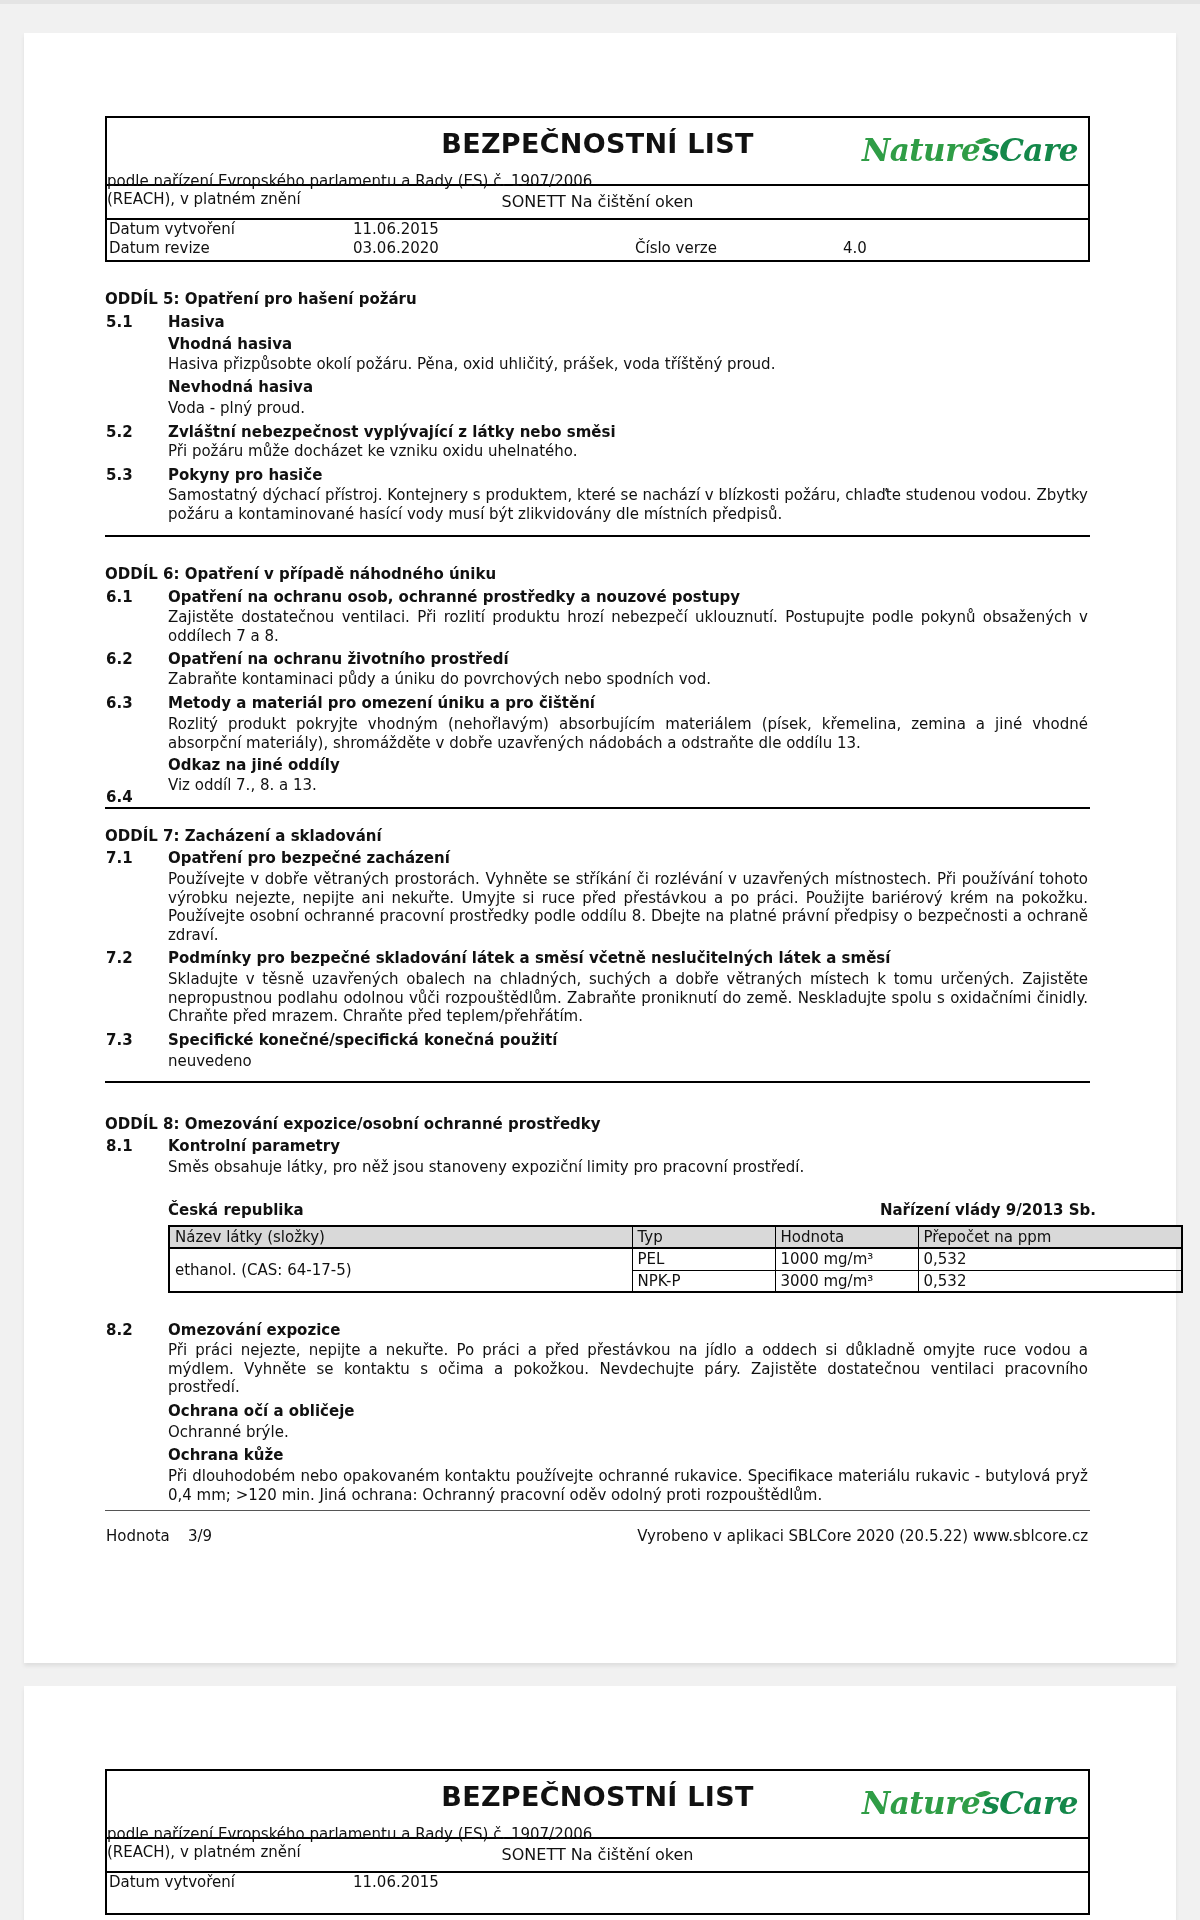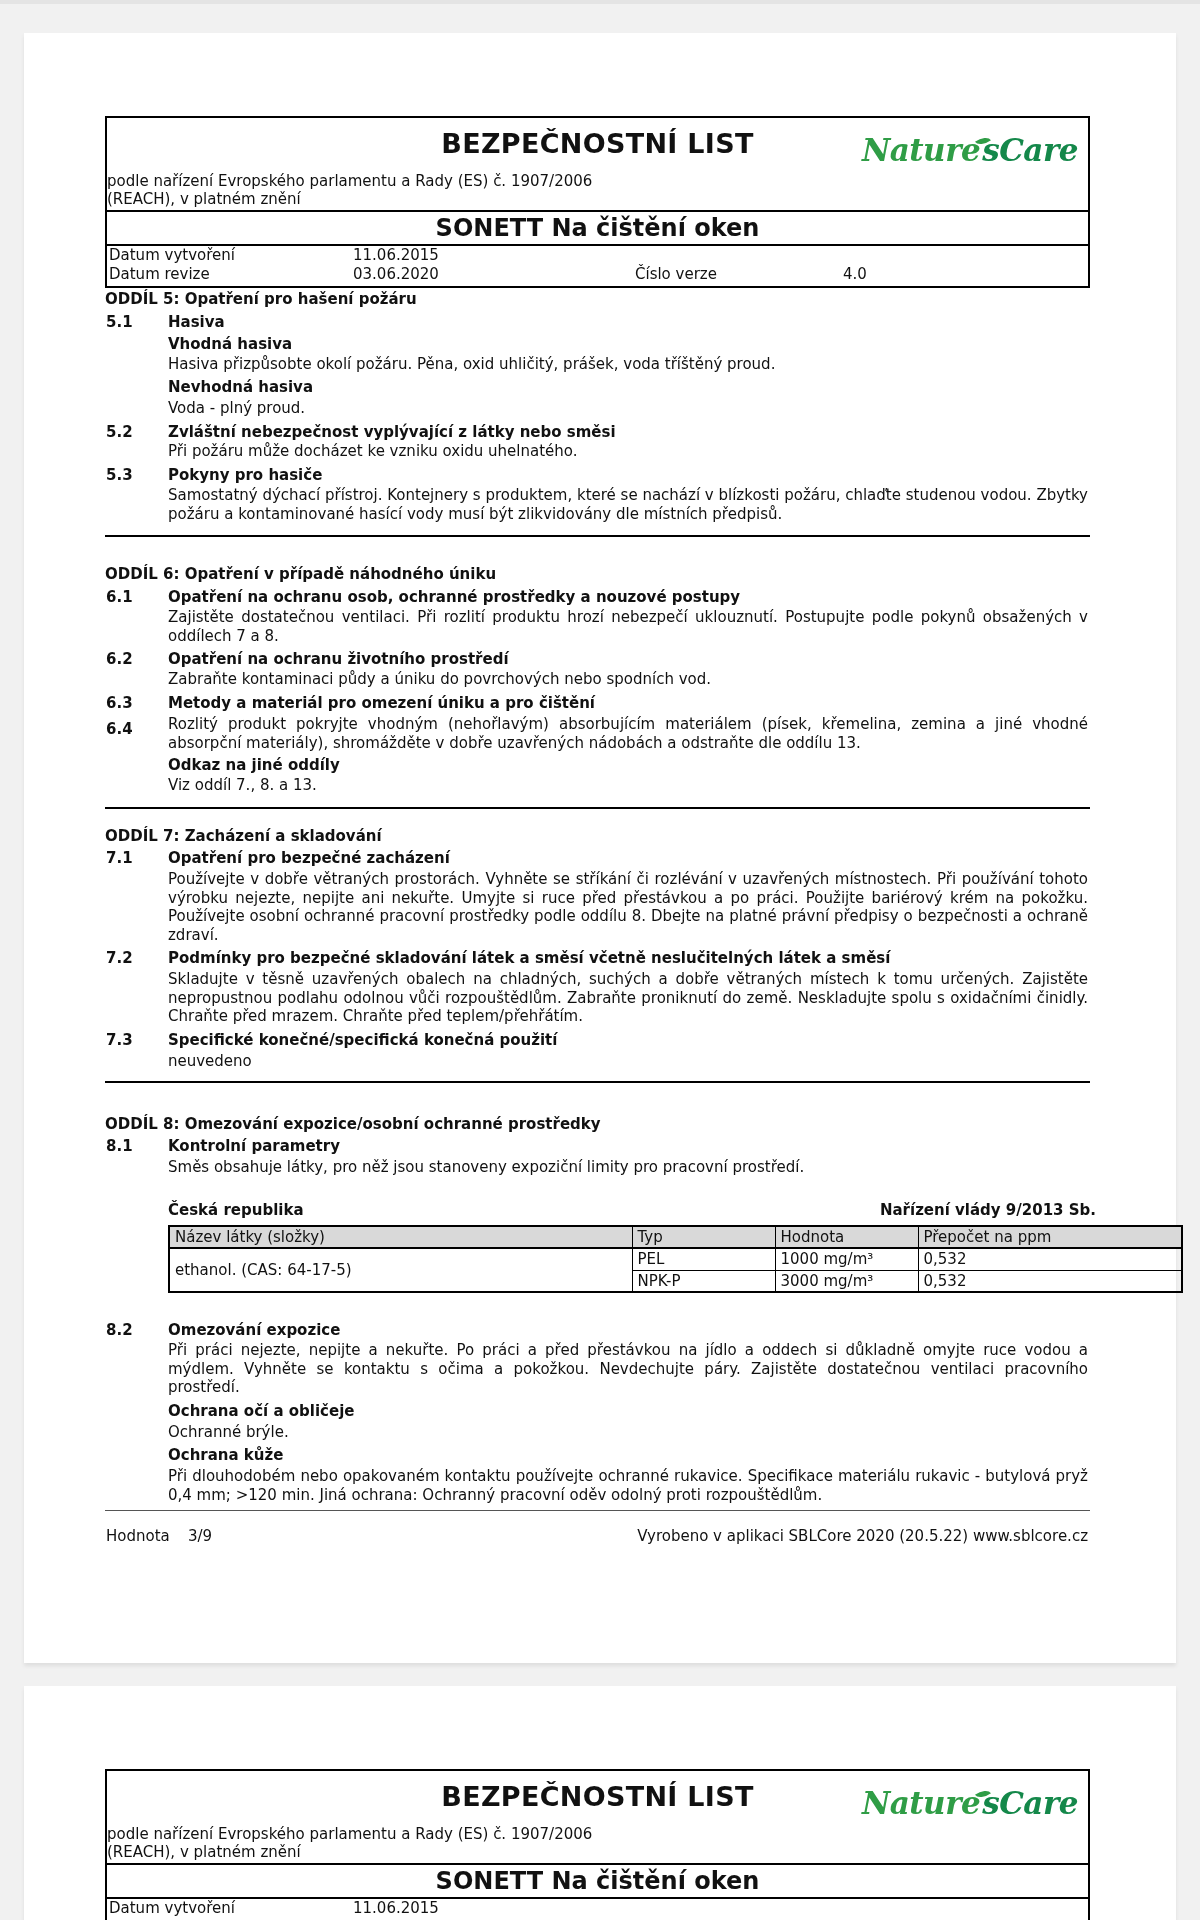--- a/index.html
+++ b/index.html
@@ -4,28 +4,28 @@
 <style>
   * { box-sizing: border-box; margin: 0; padding: 0; }
   html, body { width: 1200px; height: 1920px; overflow: hidden; }
   body { background: #f1f1f1; font-family: "DejaVu Sans", sans-serif; color: #111; position: relative; }
   .topbar { position: absolute; left: 0; top: 0; width: 1200px; height: 4px; background: #e4e4e4; }
   .page { position: absolute; left: 24px; width: 1152px; background: #fff; box-shadow: 0 3px 4px rgba(0,0,0,0.08); }
   .page1 { top: 33px; height: 1630px; }
   .page2 { top: 1686px; height: 300px; }
   
   .hbox { position: absolute; left: 81px; width: 985px; border: 2px solid #000; }
-  .h-title-row { position: relative; height: 94px; border-bottom: 2px solid #000; }
+  .h-title-row { position: relative; height: 68px; border-bottom: 2px solid #000; }
   .h-title { position: absolute; left: 0; right: 0; top: 10px; text-align: center; font-weight: bold; font-size: 27px; letter-spacing: 0.3px; }
   .h-sub { position: absolute; left: 0; right: 0; top: 54px; text-align: left; font-size: 15px; line-height: 18px; }
   .logo { position: absolute; right: 10px; top: 14px; font-family: "DejaVu Serif", serif; font-style: italic; font-weight: bold; font-size: 31px; letter-spacing: -0.5px; }
   .logo .a { color: #2f9d46; }
   .logo .b { color: #14884a; }
   .logo .leaf { display: inline-block; width: 14px; height: 8px; background: #2f9d46; border-radius: 0 100% 0 100%; transform: rotate(-35deg); position: relative; top: -16px; margin: 0 -8px 0 -4px; }
-  .h-product-row { height: 34px; border-bottom: 2px solid #000; text-align: center; font-weight: bold; font-size: 24px; line-height: 32px; }
+  .h-product-row { height: 34px; border-bottom: 2px solid #000; text-align: center; font-weight: normal; font-size: 16px; line-height: 32px; }
   .h-dates { position: relative; height: 40px; font-size: 15px; }
   .h-dates span { position: absolute; }
   
   .sec-h { position: absolute; left: 106px; font-weight: bold; font-size: 15px; }
   .num { position: absolute; left: 106px; font-weight: bold; font-size: 15px; }
   .sub-h { position: absolute; left: 168px; font-weight: bold; font-size: 15px; }
   .txt { position: absolute; left: 168px; width: 920px; font-size: 15px; line-height: 18.5px; text-align: justify; }
   .hr { position: absolute; left: 105px; width: 985px; height: 2px; background: #000; }
   
   .lim-table { position: absolute; left: 168px; top: 1225px; width: 1015px; border-collapse: collapse; font-size: 15px; }
@@ -82,21 +82,21 @@
   <div class="sec-h" style="left:105px; top:565px;">ODDÍL 6: Opatření v případě náhodného úniku</div>
   <div class="num" style="top:588px;">6.1</div>
   <div class="sub-h" style="top:588px;">Opatření na ochranu osob, ochranné prostředky a nouzové postupy</div>
   <div class="txt" style="top:608px;">Zajistěte dostatečnou ventilaci. Při rozlití produktu hrozí nebezpečí uklouznutí. Postupujte podle pokynů obsažených v oddílech 7 a 8.</div>
   <div class="num" style="top:650px;">6.2</div>
   <div class="sub-h" style="top:650px;">Opatření na ochranu životního prostředí</div>
   <div class="txt" style="top:670px;">Zabraňte kontaminaci půdy a úniku do povrchových nebo spodních vod.</div>
   <div class="num" style="top:694px;">6.3</div>
   <div class="sub-h" style="top:694px;">Metody a materiál pro omezení úniku a pro čištění</div>
   <div class="txt" style="top:715px;">Rozlitý produkt pokryjte vhodným (nehořlavým) absorbujícím materiálem (písek, křemelina, zemina a jiné vhodné absorpční materiály), shromážděte v dobře uzavřených nádobách a odstraňte dle oddílu 13.</div>
-  <div class="num" style="top:720px;">6.4</div>
+  <div class="num" style="top:788px;">6.4</div>
   <div class="sub-h" style="top:756px;">Odkaz na jiné oddíly</div>
   <div class="txt" style="top:776px;">Viz oddíl 7., 8. a 13.</div>
   <div class="hr" style="top:807px;"></div>
 </div>
 
 <div>
   <div class="sec-h" style="left:105px; top:827px;">ODDÍL 7: Zacházení a skladování</div>
   <div class="num" style="top:849px;">7.1</div>
   <div class="sub-h" style="top:849px;">Opatření pro bezpečné zacházení</div>
   <div class="txt" style="top:870px;">Používejte v dobře větraných prostorách. Vyhněte se stříkání či rozlévání v uzavřených místnostech. Při používání tohoto výrobku nejezte, nepijte ani nekuřte. Umyjte si ruce před přestávkou a po práci. Použijte bariérový krém na pokožku. Používejte osobní ochranné pracovní prostředky podle oddílu 8. Dbejte na platné právní předpisy o bezpečnosti a ochraně zdraví.</div>

